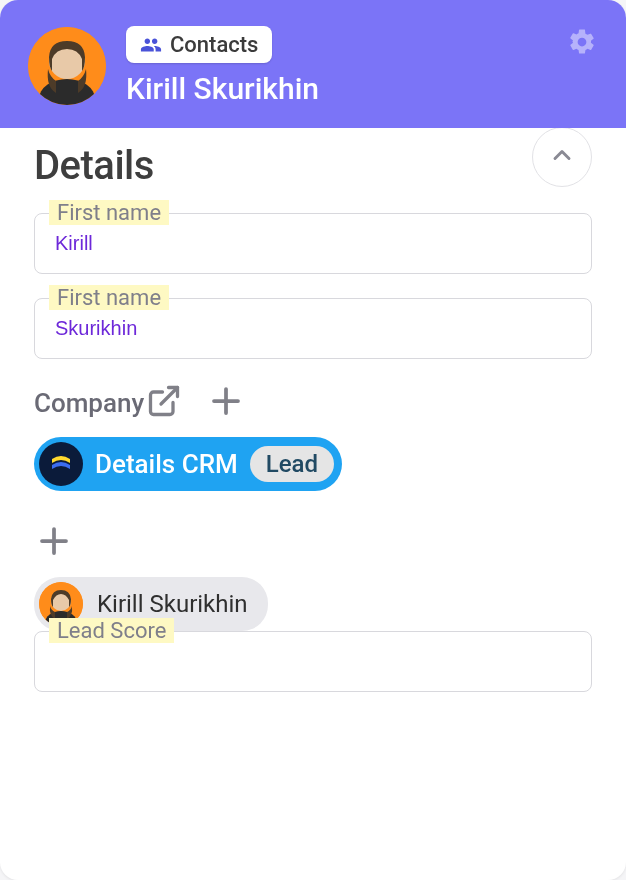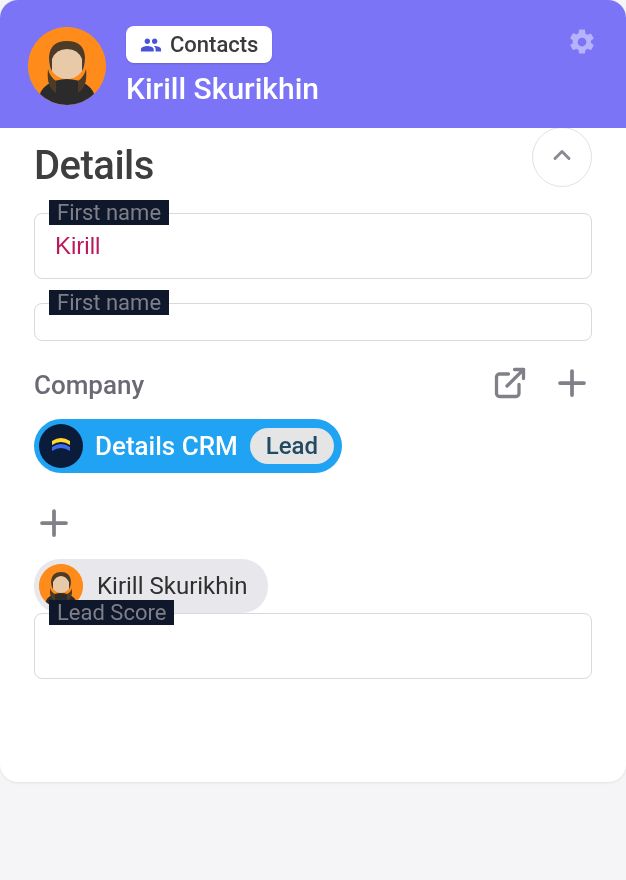--- a/index.html
+++ b/index.html
@@ -5,21 +5,21 @@
   * { box-sizing: border-box; margin: 0; padding: 0; }
   body {
     font-family: -apple-system, BlinkMacSystemFont, "Segoe UI", Roboto, Helvetica, Arial, sans-serif;
     background: #f5f5f7;
     width: 626px;
     height: 880px;
     overflow: hidden;
   }
   .panel {
     width: 626px;
-    height: 782px;
+    height: 880px;
     background: #ffffff;
     border-radius: 18px;
     overflow: hidden;
     position: relative;
     box-shadow: 0 1px 3px rgba(0,0,0,0.08);
   }
   .header {
     background: #7b74f7;
     padding: 26px 28px 22px 28px;
     display: flex;
@@ -112,37 +112,37 @@
     position: relative;
     border: 1px solid #d8d8dd;
     border-radius: 8px;
     margin-bottom: 24px;
     padding: 18px 20px;
   }
   .field-label {
     position: absolute;
     top: -14px;
     left: 14px;
-    background: #0f172a;
+    background: #fef9c3;
     padding: 0 8px;
     font-size: 22px;
     color: #7f7f8a;
   }
   .field-value {
-    font-size: 24px;
-    color: #be185d;
+    font-size: 20px;
+    color: #6d28d9;
     border: none;
     outline: none;
     width: 100%;
     background: transparent;
   }
   .row-header {
     display: flex;
     align-items: center;
-    justify-content: space-between;
+    justify-content: flex-start;
     margin-top: 14px;
     margin-bottom: 14px;
   }
   .row-label {
     font-size: 26px;
     color: #6a6a75;
     font-weight: 500;
   }
   .row-actions {
     display: flex;
@@ -268,20 +268,21 @@
 
     
     <div class="field">
       <div class="field-label">First name</div>
       <input class="field-value" value="Kirill" style="">
     </div>
 
     
     <div class="field">
       <div class="field-label">First name</div>
+      <input class="field-value" value="Skurikhin" style="">
     </div>
 
     
 
     
     <div class="row-header">
       <div class="row-label">Company</div>
       <div class="row-actions">
         <div class="icon-btn">
           <span>

